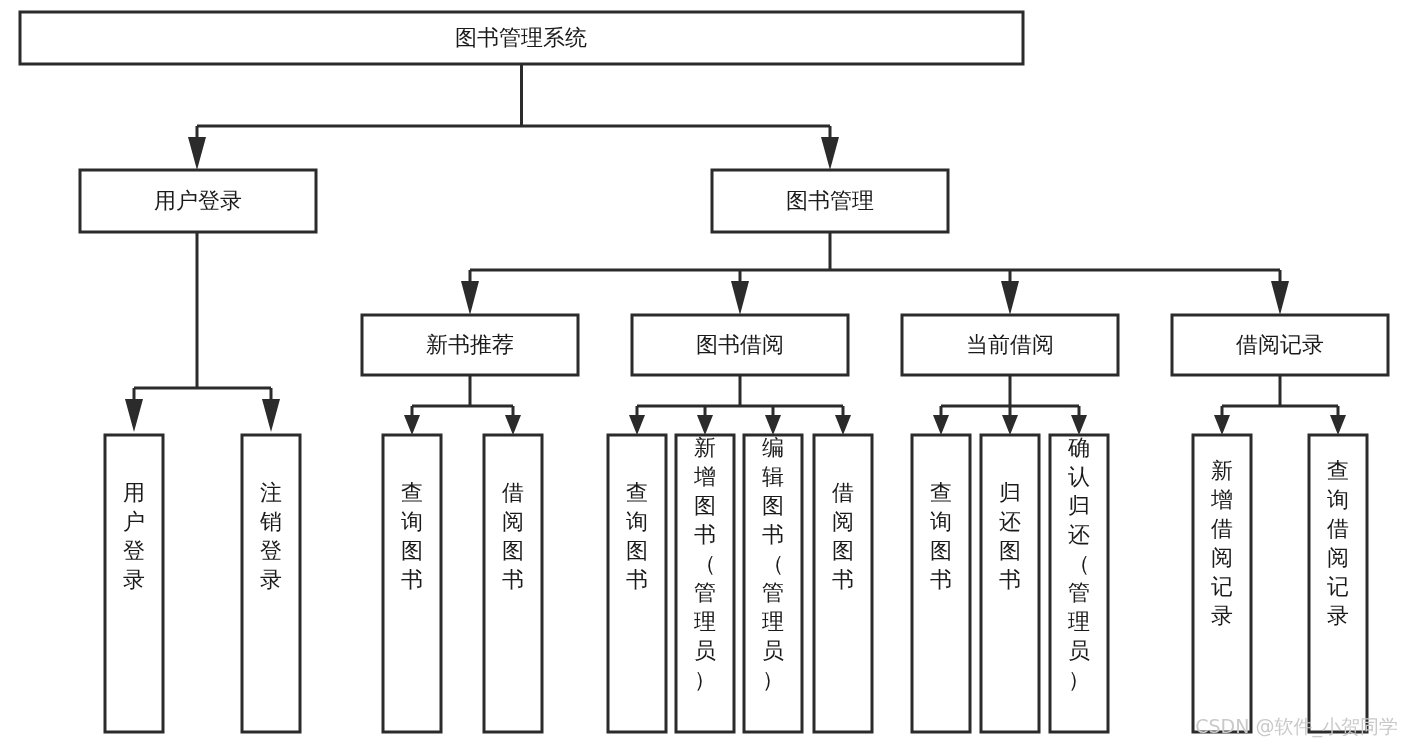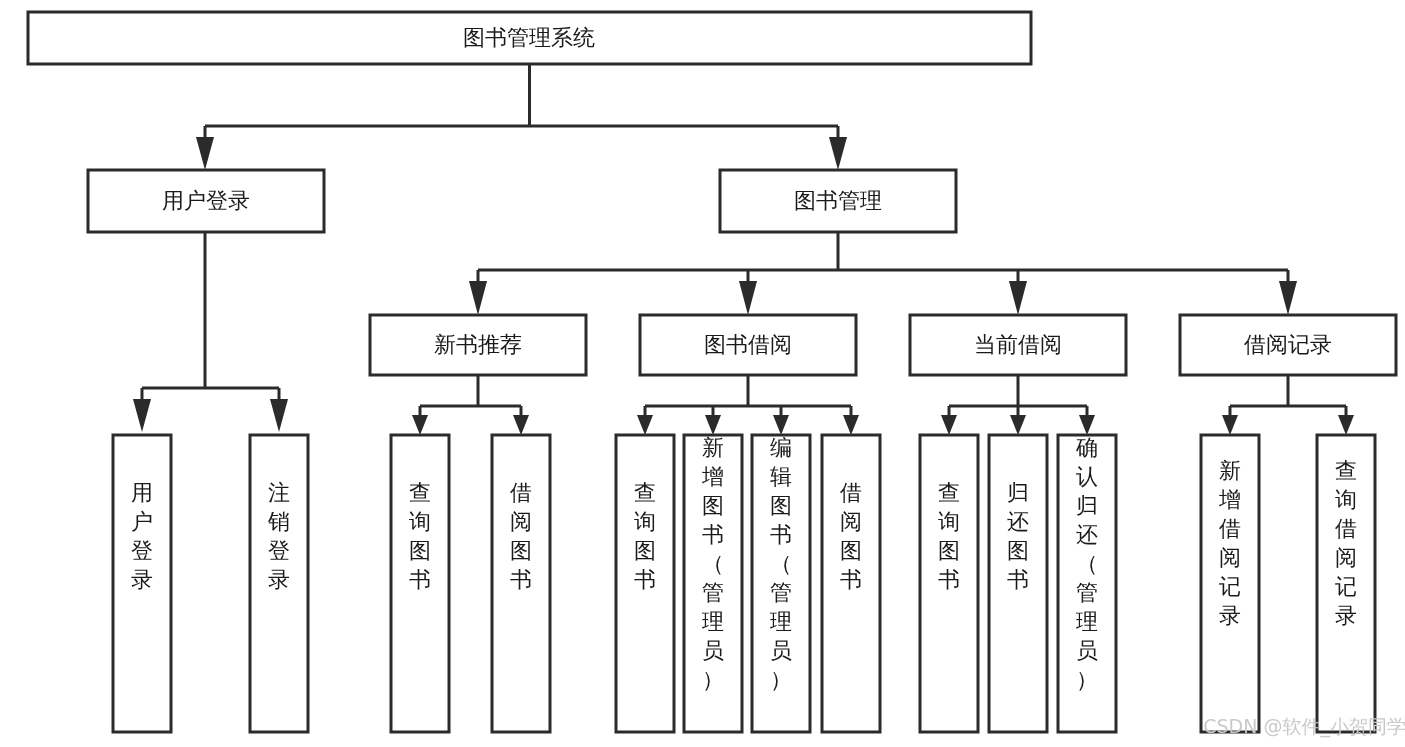--- a/index.html
+++ b/index.html
@@ -10,21 +10,21 @@
   }
   body {
     width: 1405px;
     height: 747px;
     position: relative;
     overflow: hidden;
     font-family: "DejaVu Sans", "Liberation Sans", sans-serif;
   }
   #diagram-root {
     position: absolute;
-    left: 8px;
+    left: 0;
     top: 0;
     width: 1187px;
     height: 747px;
   }
   svg#chart-svg {
     display: block;
     width: 1405px;
     height: 747px;
   }
   .node-box {

